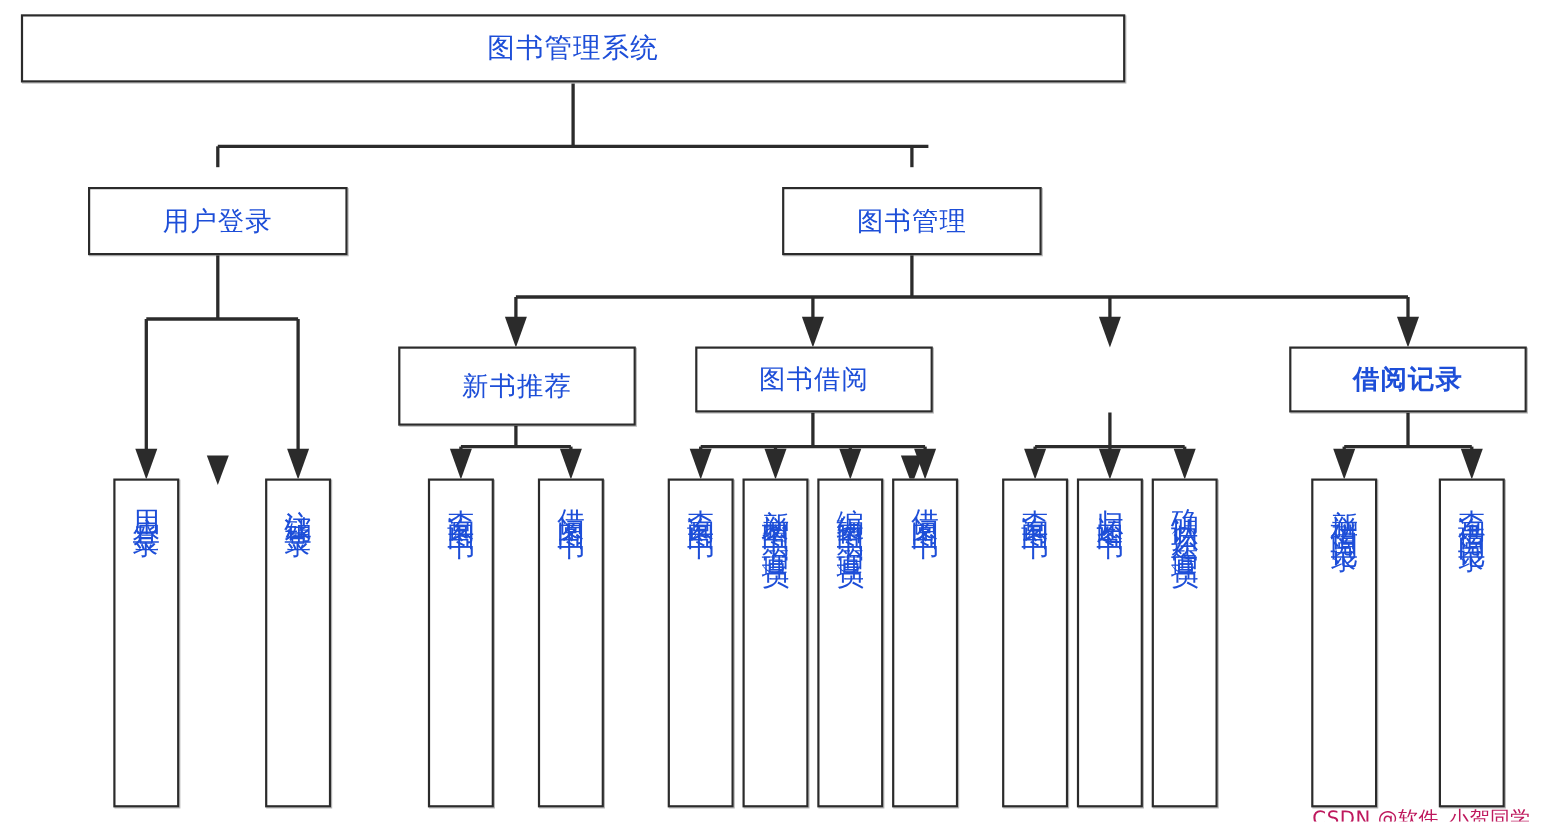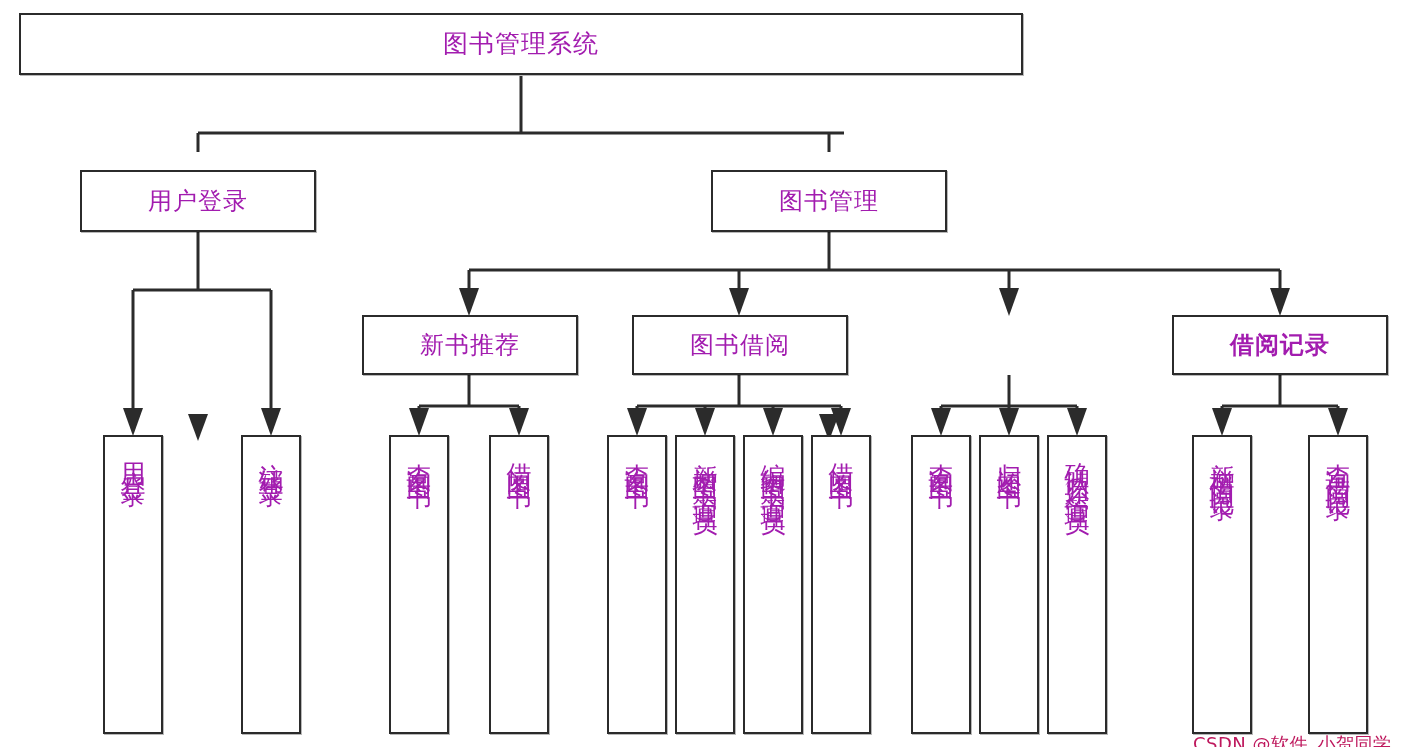--- a/index.html
+++ b/index.html
@@ -31,21 +31,21 @@
     box-sizing: border-box;
     background: #ffffff;
     border: 2px solid #2b2b2b;
     display: flex;
     align-items: center;
     justify-content: center;
     box-shadow: 1px 1px 0 rgba(0,0,0,0.28);
     z-index: 2;
   }
   .node-label {
-    color: #a21caf;
+    color: #1d4ed8;
     letter-spacing: 1px;
     white-space: nowrap;
     line-height: 1.18;
   }
   
   .node.horiz .node-label {
     font-size: 24px;
   }
   .node.root .node-label {
     font-size: 25px;
@@ -167,21 +167,21 @@
   </div>
 
   <div class="node horiz" style="left:80px; top:170px; width:236px; height:62px;">
     <span class="node-label">用户登录</span>
   </div>
 
   <div class="node horiz" style="left:711px; top:170px; width:236px; height:62px;text-align:right;">
     <span class="node-label">图书管理</span>
   </div>
 
-  <div class="node horiz" style="left:362px; top:315px; width:216px; height:60px;">
+  <div class="node horiz" style="left:362px; top:315px; width:216px; height:72px;">
     <span class="node-label">新书推荐</span>
   </div>
 
   <div class="node horiz" style="left:632px; top:315px; width:216px; height:60px;">
     <span class="node-label">图书借阅</span>
   </div>
 
 
   <div class="node horiz" style="left:1172px; top:315px; width:216px; height:60px;font-weight:bold;">
     <span class="node-label">借阅记录</span>

